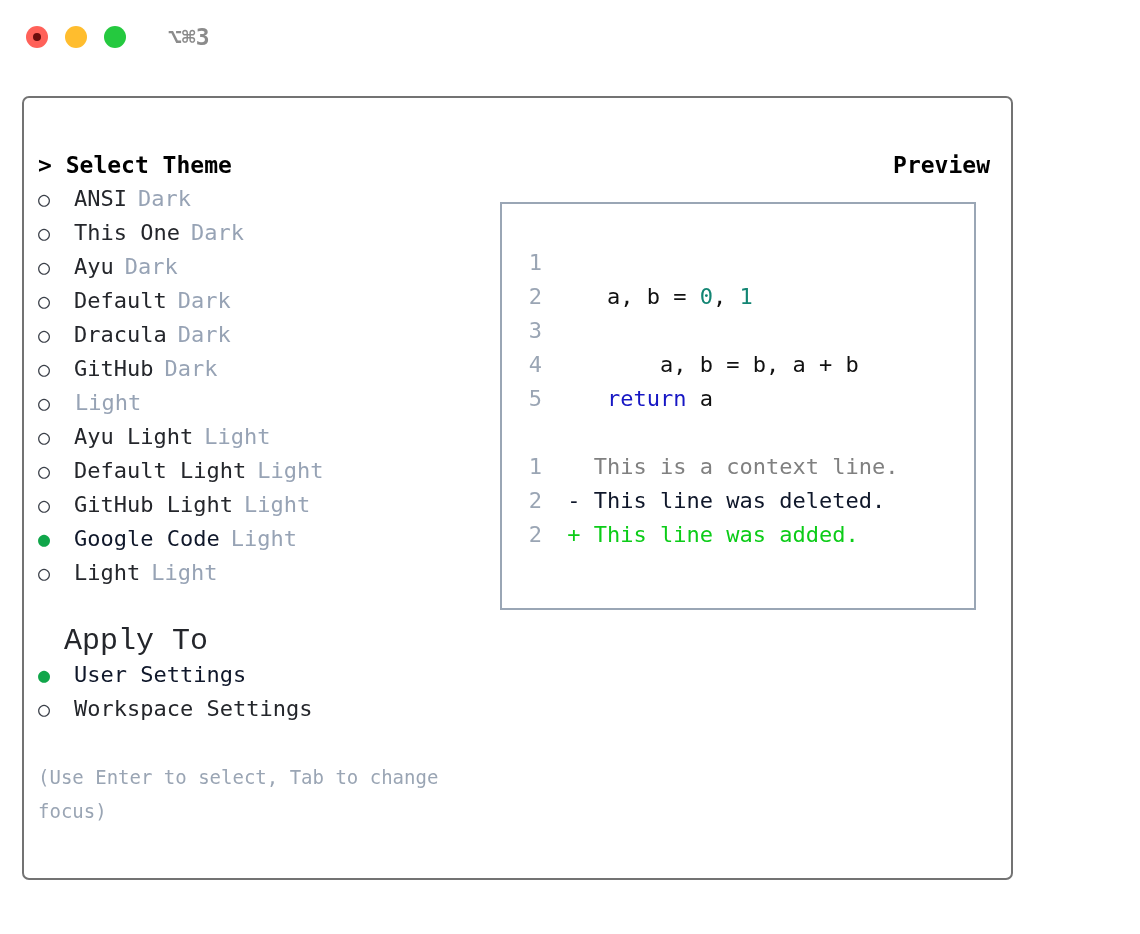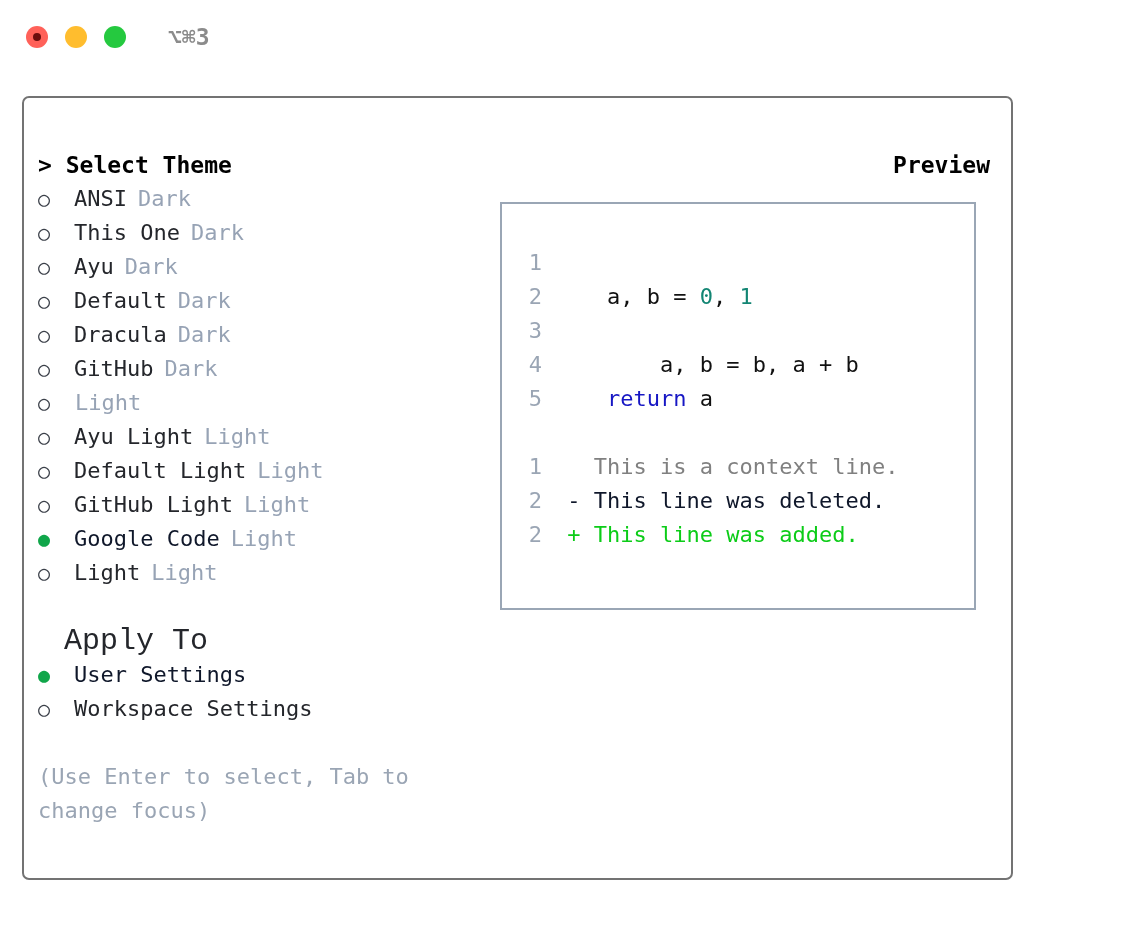--- a/index.html
+++ b/index.html
@@ -130,21 +130,21 @@
     font-size: 30px;
     color: #24262b;
     line-height: 34px;
     padding-left: 26px;
     white-space: pre;
   }
 
   .hint {
     margin-top: 34px;
     font-family: "DejaVu Sans Mono", monospace;
-    font-size: 22px;
+    font-size: 19px;
     line-height: 34px;
     color: #9aa5b4;
     width: 405px;
     white-space: pre-wrap;
     word-break: normal;
   }
 
   
   .right-col {
     position: absolute;

